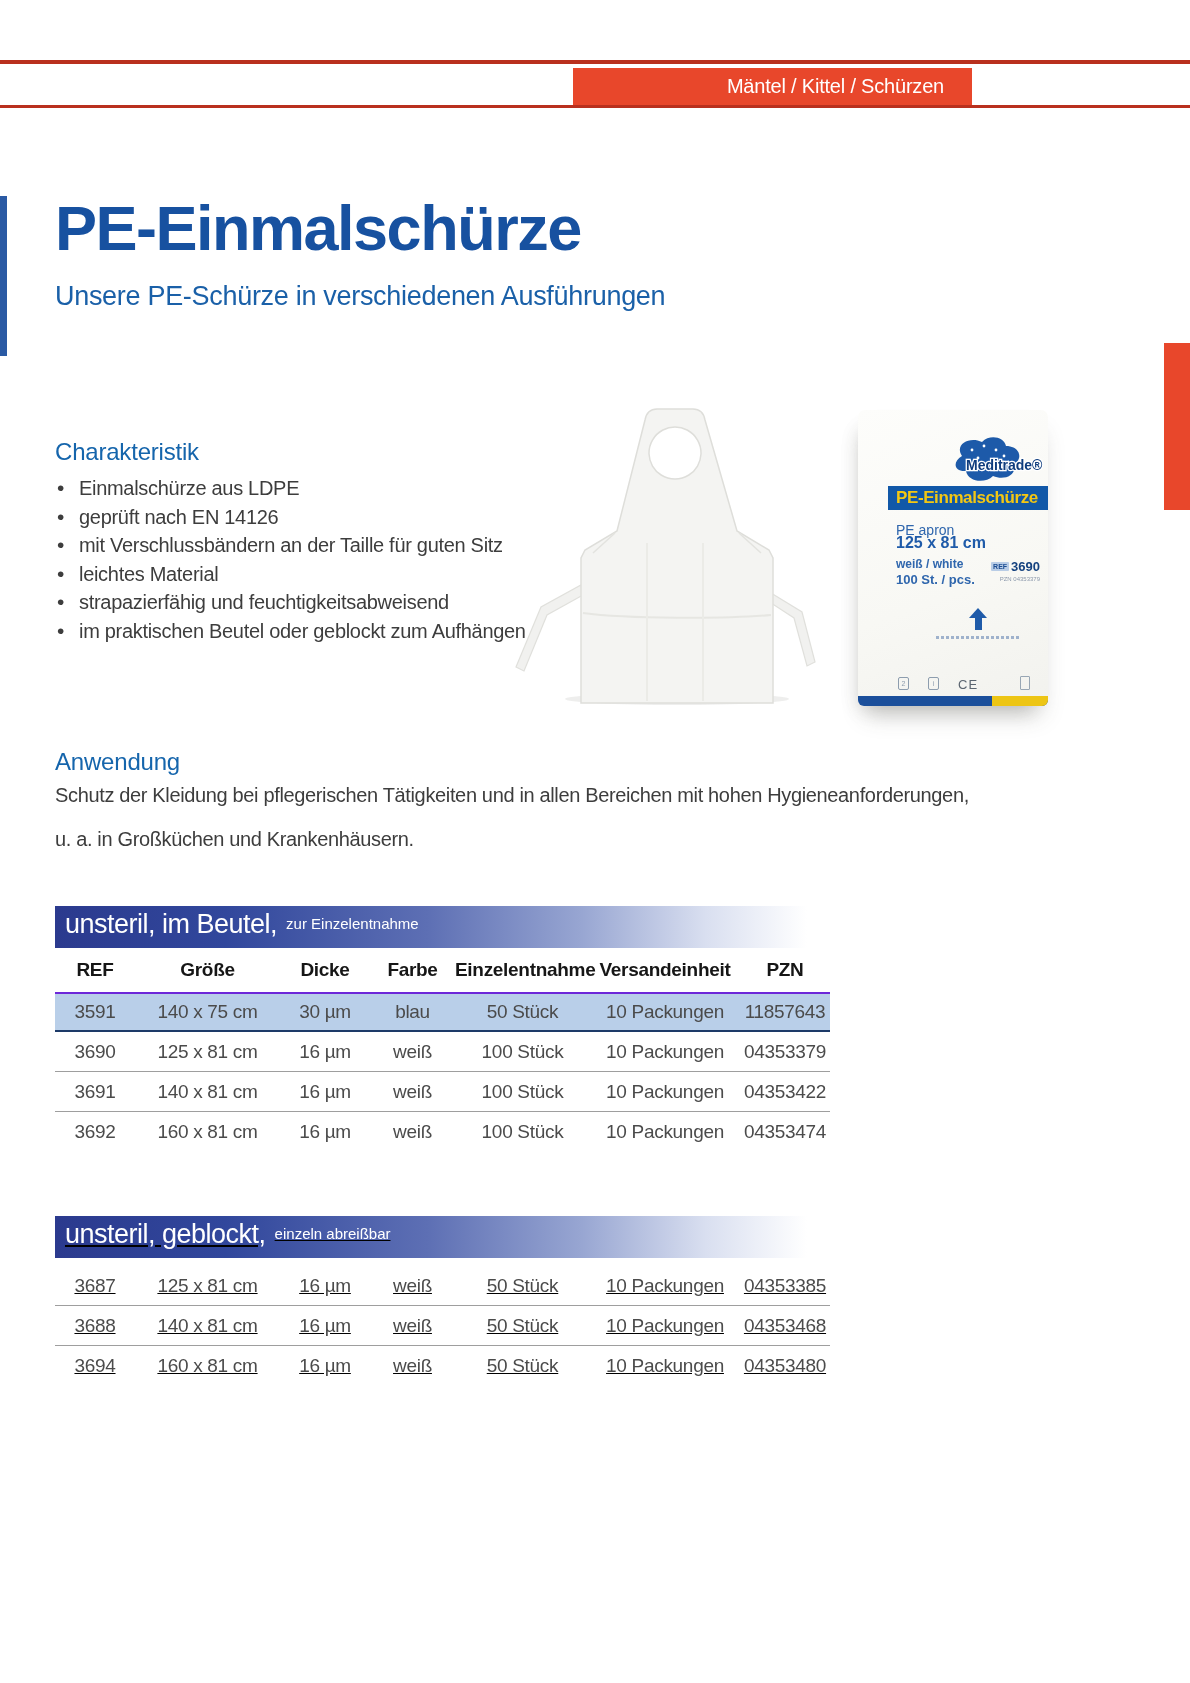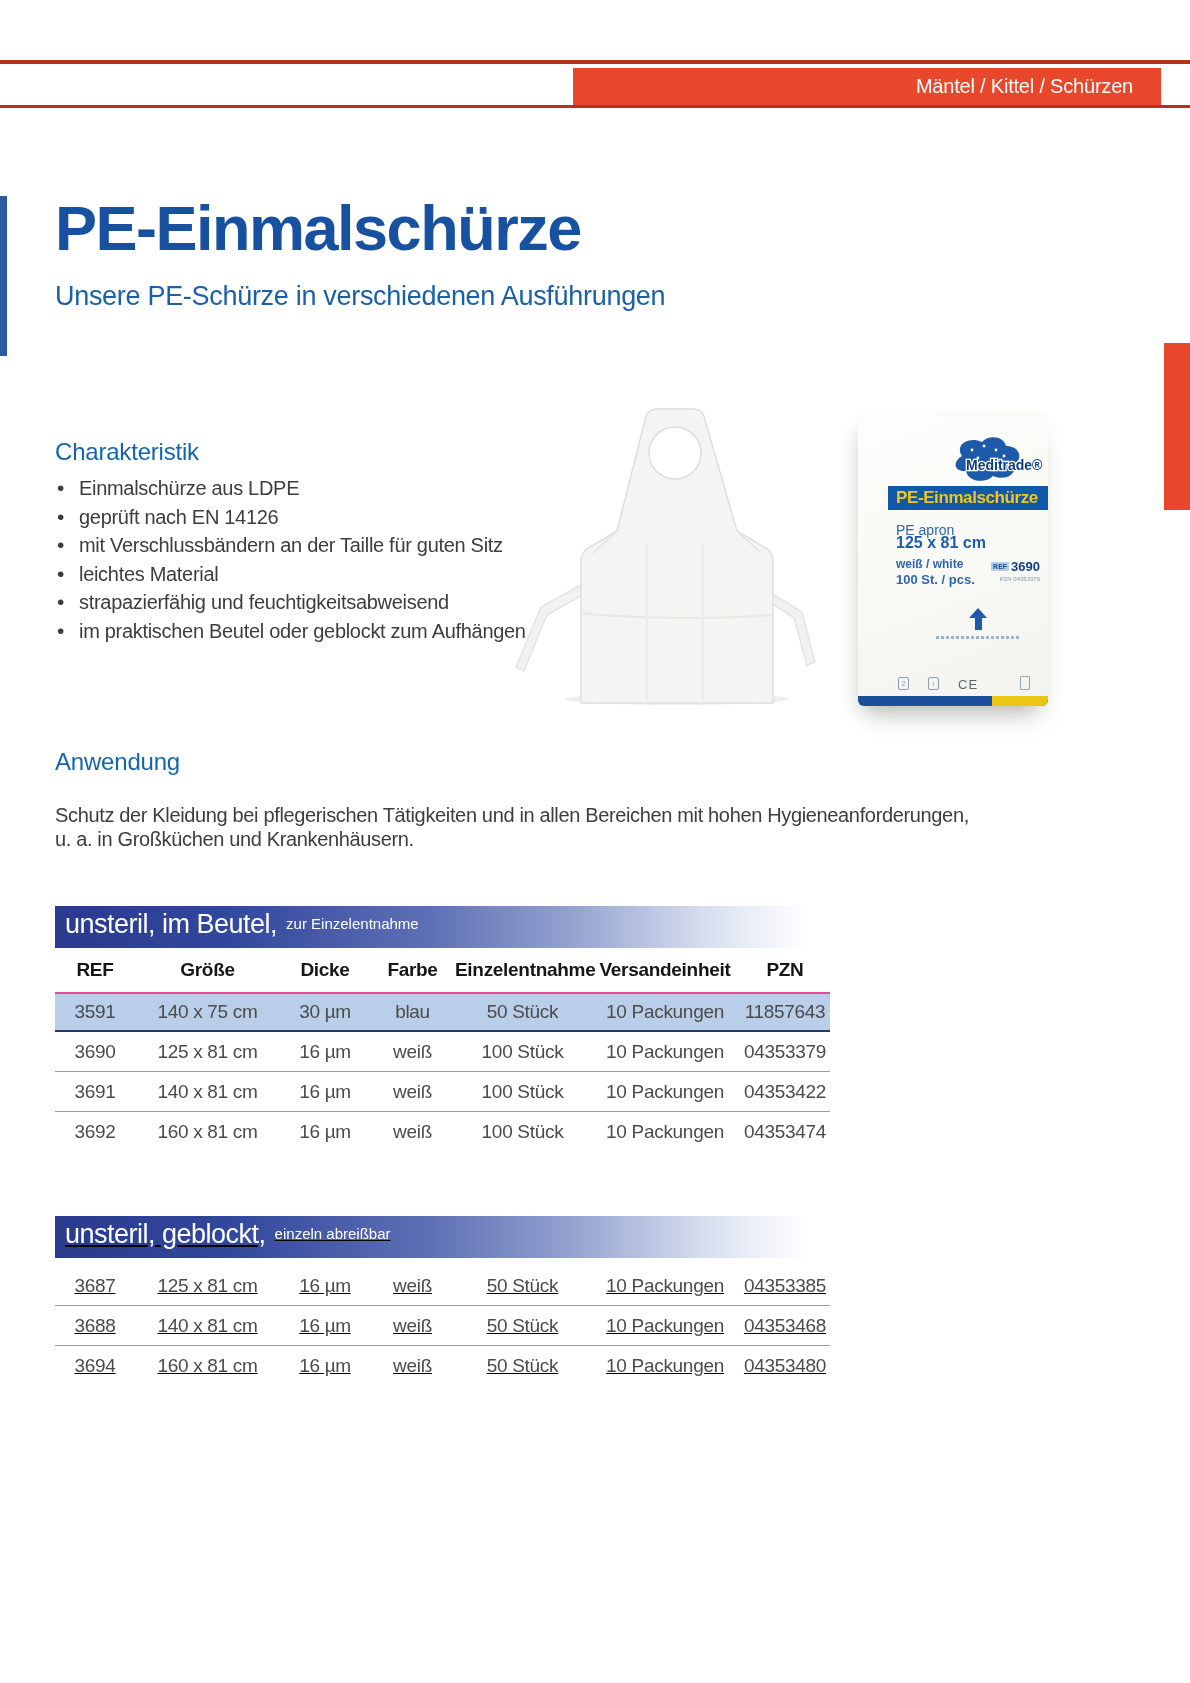--- a/index.html
+++ b/index.html
@@ -5,21 +5,21 @@
   * { margin:0; padding:0; box-sizing:border-box; }
   html,body { background:#fff; }
   .page {
     position:relative; width:1190px; height:1683px; background:#ffffff;
     font-family:"Liberation Sans", sans-serif; overflow:hidden;
   }
   
   .top-rule  { position:absolute; left:0; top:60px;  width:1190px; height:4px; background:#b9301e; }
   .top-rule2 { position:absolute; left:0; top:105px; width:1190px; height:3px; background:#b9301e; }
   .category-tab {
-    position:absolute; left:573px; top:68px; width:588px; height:37px;
+    position:absolute; left:573px; top:68px; width:399px; height:37px;
     background:#e8472b; color:#fff; display:flex; align-items:center; justify-content:flex-end;
     padding-right:28px; font-size:20px; letter-spacing:-0.2px;
   }
   .red-side-tab { position:absolute; right:0; top:343px; width:26px; height:167px; background:#e8472b; }
   .left-accent-bar { position:absolute; left:0; top:196px; width:7px; height:160px; background:#2a5aa4; }
 
   
   .page-title {
     position:absolute; left:55px; top:192px; font-size:63px; font-weight:bold;
     color:#1751a0; letter-spacing:-1.5px;
@@ -34,21 +34,21 @@
   .char-list { position:absolute; left:55px; top:474px; list-style:none; }
   .char-list li {
     position:relative; padding-left:24px; line-height:28.5px; font-size:20px;
     color:#3d3d3d; letter-spacing:-0.3px;
   }
   .char-list li::before { content:"\2022"; position:absolute; left:2px; top:0; font-size:21px; color:#3d3d3d; }
 
   
   .anw-heading { top:748px; }
   .anw-text { position:absolute; left:55px; font-size:20px; color:#3d3d3d; letter-spacing:-0.35px; }
-  .anw-line1 { top:804px; }
+  .anw-line1 { top:784px; }
   .anw-line2 { top:812px;margin-top:16px; }
 
   
   .apron { position:absolute; left:497px; top:403px; width:320px; height:302px; }
 
   
   .package {
     position:absolute; left:858px; top:410px; width:190px; height:296px;
     background:linear-gradient(160deg,#fdfdfb 0%,#f8f8f4 60%,#f2f2ee 100%);
     border:1px solid #ececе8; border-radius:7px;
@@ -97,21 +97,21 @@
   .band {
     height:42px; display:flex; align-items:center; padding:0 0 5px 10px;
     background:linear-gradient(90deg,#2b3a8e 0%,#31479c 22%,#5d6fb4 48%,#98a6d2 68%,#d9dff0 84%,#ffffff 97%);
   }
   .band-title { color:#fff; font-size:27px; letter-spacing:-0.5px; line-height:1; }
   .band-sub { color:#fff; font-size:15px; margin-left:9px; padding-bottom:2px; line-height:1; }
   .grid-row { display:grid; grid-template-columns:80px 145px 90px 85px 135px 150px 90px; align-items:center; text-align:center; }
   .thead { height:44px; font-weight:bold; font-size:19px; color:#161616; letter-spacing:-0.3px; }
   .row { height:40px; font-size:19px; color:#4b4b4b; letter-spacing:-0.3px; border-bottom:1px solid #9e9e9e; }
   .row.last { border-bottom:none; }
-  .row.highlight { background:#b9cfe9; border-top:2px solid #ec4899; border-bottom:2px solid #1d3a68; }
+  .row.highlight { background:#b9cfe9; border-top:2px solid #6d28d9; border-bottom:2px solid #1d3a68; }
   .table2 .first-gap { height:8px; }
 </style>
 </head>
 <body>
 
 <div class="page">
 
   <div class="top-rule"></div>
   <div class="category-tab">
     <span>Mäntel / Kittel / Schürzen</span>

